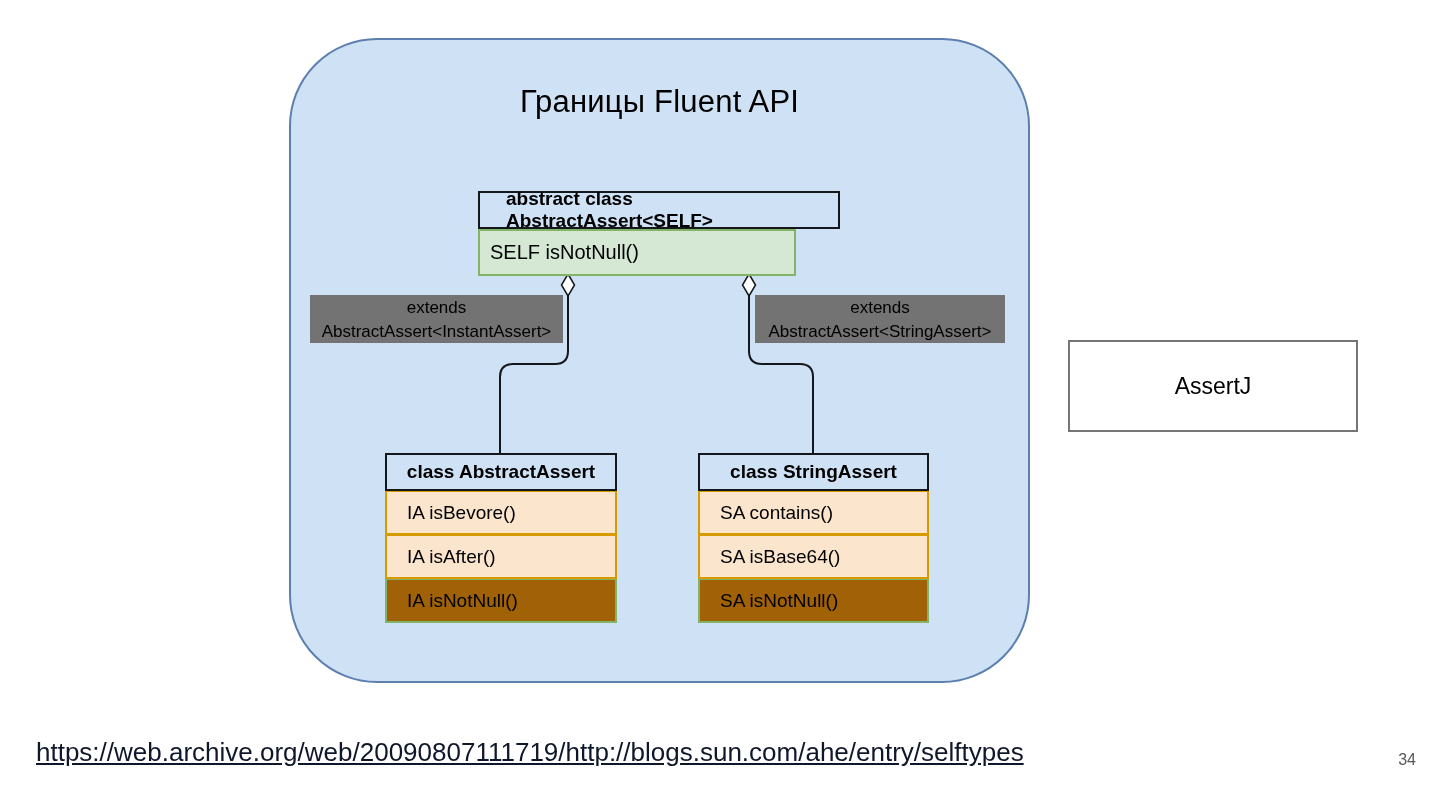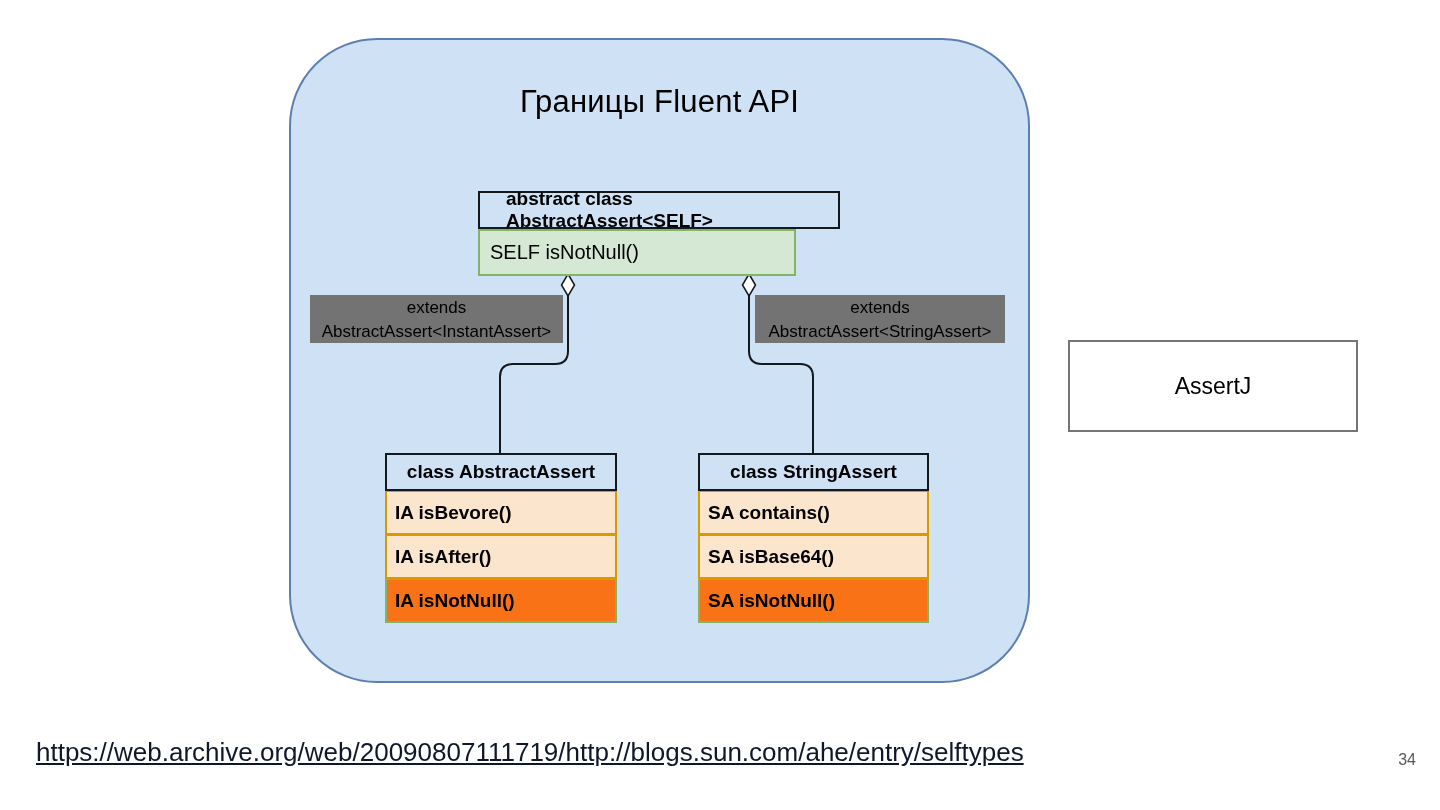--- a/index.html
+++ b/index.html
@@ -37,24 +37,24 @@
   .ext-right { left:755px; top:295px; width:250px; height:48px; }
 
   .cls { position:absolute; top:453px; }
   .cls-left  { left:385px; width:232px; }
   .cls-right { left:698px; width:231px; }
   .cls-header {
     height:38px; border:2px solid #14171c; display:flex; align-items:center;
     justify-content:center; font-weight:bold; font-size:19px;
   }
   .cls-row {
-    height:44px; display:flex; align-items:center; padding-left:8px; font-size:19px;font-weight:bold;
+    height:44px; display:flex; align-items:center; padding-left:20px; font-size:19px;
   }
   .row-orange { background:#FCE5CD; border:2px solid #D79B00; border-top-width:1px; }
-  .row-green  { background:#f97316; border:2px solid #82B366; border-top-width:1px; }
+  .row-green  { background:#a16207; border:2px solid #82B366; border-top-width:1px; }
 
   .assertj-box {
     position:absolute; left:1068px; top:332px; width:290px; height:92px;
     background:#ffffff; border:2px solid #757575;
     display:flex; align-items:center; justify-content:center; font-size:23px;margin-top:8px;
   }
 
   .source-link {
     position:absolute; left:36px; top:737px; font-size:26px;
     color:#0f172a; text-decoration:underline; cursor:pointer;

